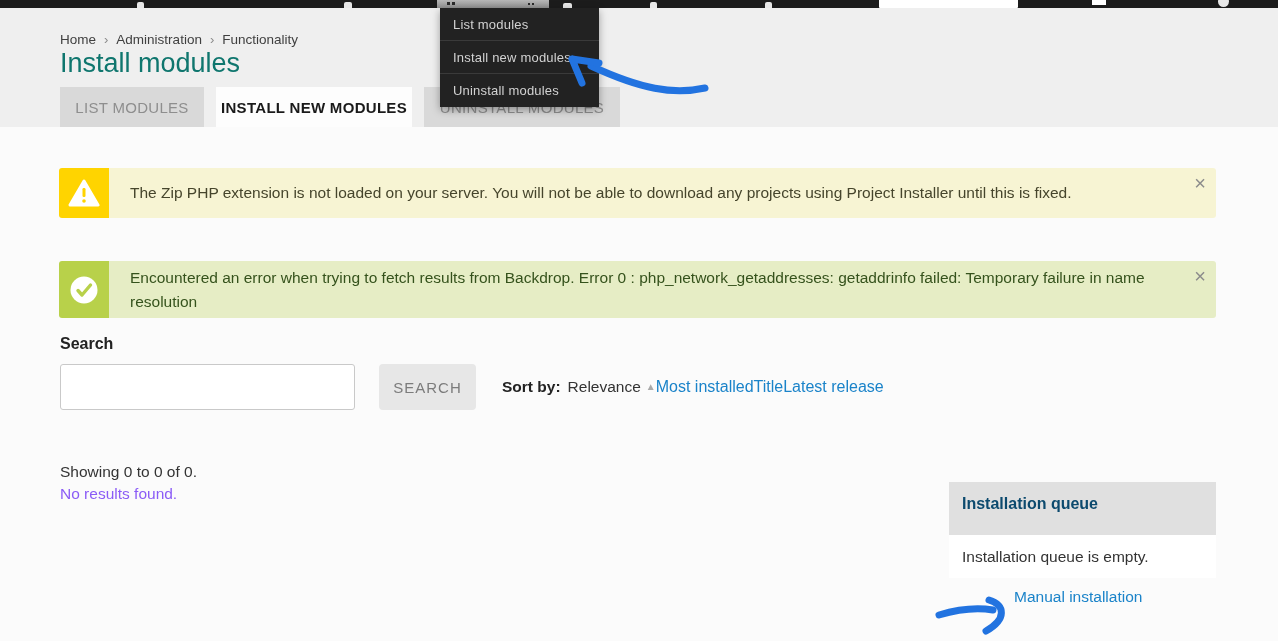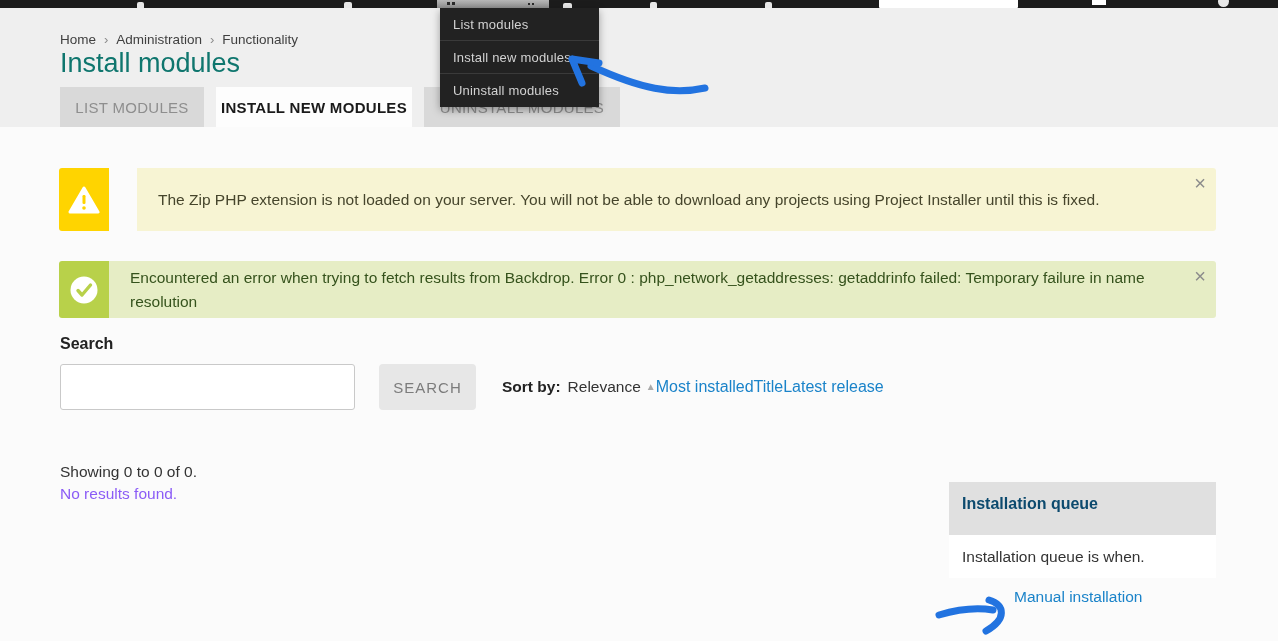--- a/index.html
+++ b/index.html
@@ -36,21 +36,21 @@
          margin-right:12px; cursor:pointer; }
   .tab.t1 { width:144px; }
   .tab.t2 { width:196px; }
   .tab.t3 { width:196px; margin-right:0; }
   .tab.active { background:#fdfdfd; color:#1a1a1a; font-weight:700; }
 
   
   .content { position:absolute; left:0; top:127px; width:1278px; height:514px; background:#fbfbfb; }
 
   .message { position:absolute; left:59px; width:1157px; display:flex; border-radius:3px; overflow:hidden; }
-  .msg-warning { top:41px; height:63px;gap:28px; }
+  .msg-warning { top:41px; height:50px; }
   .msg-status  { top:92px; height:57px;margin-top:42px; }
   .message .icon-cell { width:50px; flex:none; display:flex; align-items:center; justify-content:center; }
   .msg-warning .icon-cell { background:#ffd400; }
   .msg-status  .icon-cell { background:#b8d14a; }
   .message .body { flex:1; position:relative; display:flex; align-items:center;
                    font-size:15.5px; line-height:24px; padding:10px 44px 10px 21px; }
   .msg-warning .body { background:#f7f4d3; color:#46452c; }
   .msg-status  .body { background:#e6edc5; color:#35521c; }
   .msg-close { position:absolute; top:5px; right:10px; color:#8b8b8b; font-size:20px;
                line-height:20px; cursor:pointer; font-weight:400; }
@@ -163,21 +163,21 @@
     <a class="sort-link">Most installed</a>
     <a class="sort-link">Title</a>
     <a class="sort-link">Latest release</a>
   </div>
 
   <div class="showing-text">Showing 0 to 0 of 0.</div>
   <div class="no-results">No results found.</div>
 
   <div class="queue-panel">
     <div class="queue-header">Installation queue</div>
-    <div class="queue-body">Installation queue is when.</div>
+    <div class="queue-body">Installation queue is empty.</div>
   </div>
   <a class="manual-link">Manual installation</a>
 </div>
 
 <svg class="anno" style="left:555px; top:52px;" width="160" height="48" viewBox="0 0 160 48">
   <path d="M150 36 C 118 43, 86 37, 36 14" stroke="#2273e0" stroke-width="7" fill="none" stroke-linecap="round"></path>
   <path d="M17 7 L44 11 M17 7 L27 31" stroke="#2273e0" stroke-width="7" fill="none" stroke-linecap="round"></path>
 </svg>
 
 <svg class="anno" style="left:933px; top:593px;" width="92" height="46" viewBox="0 0 92 46">

